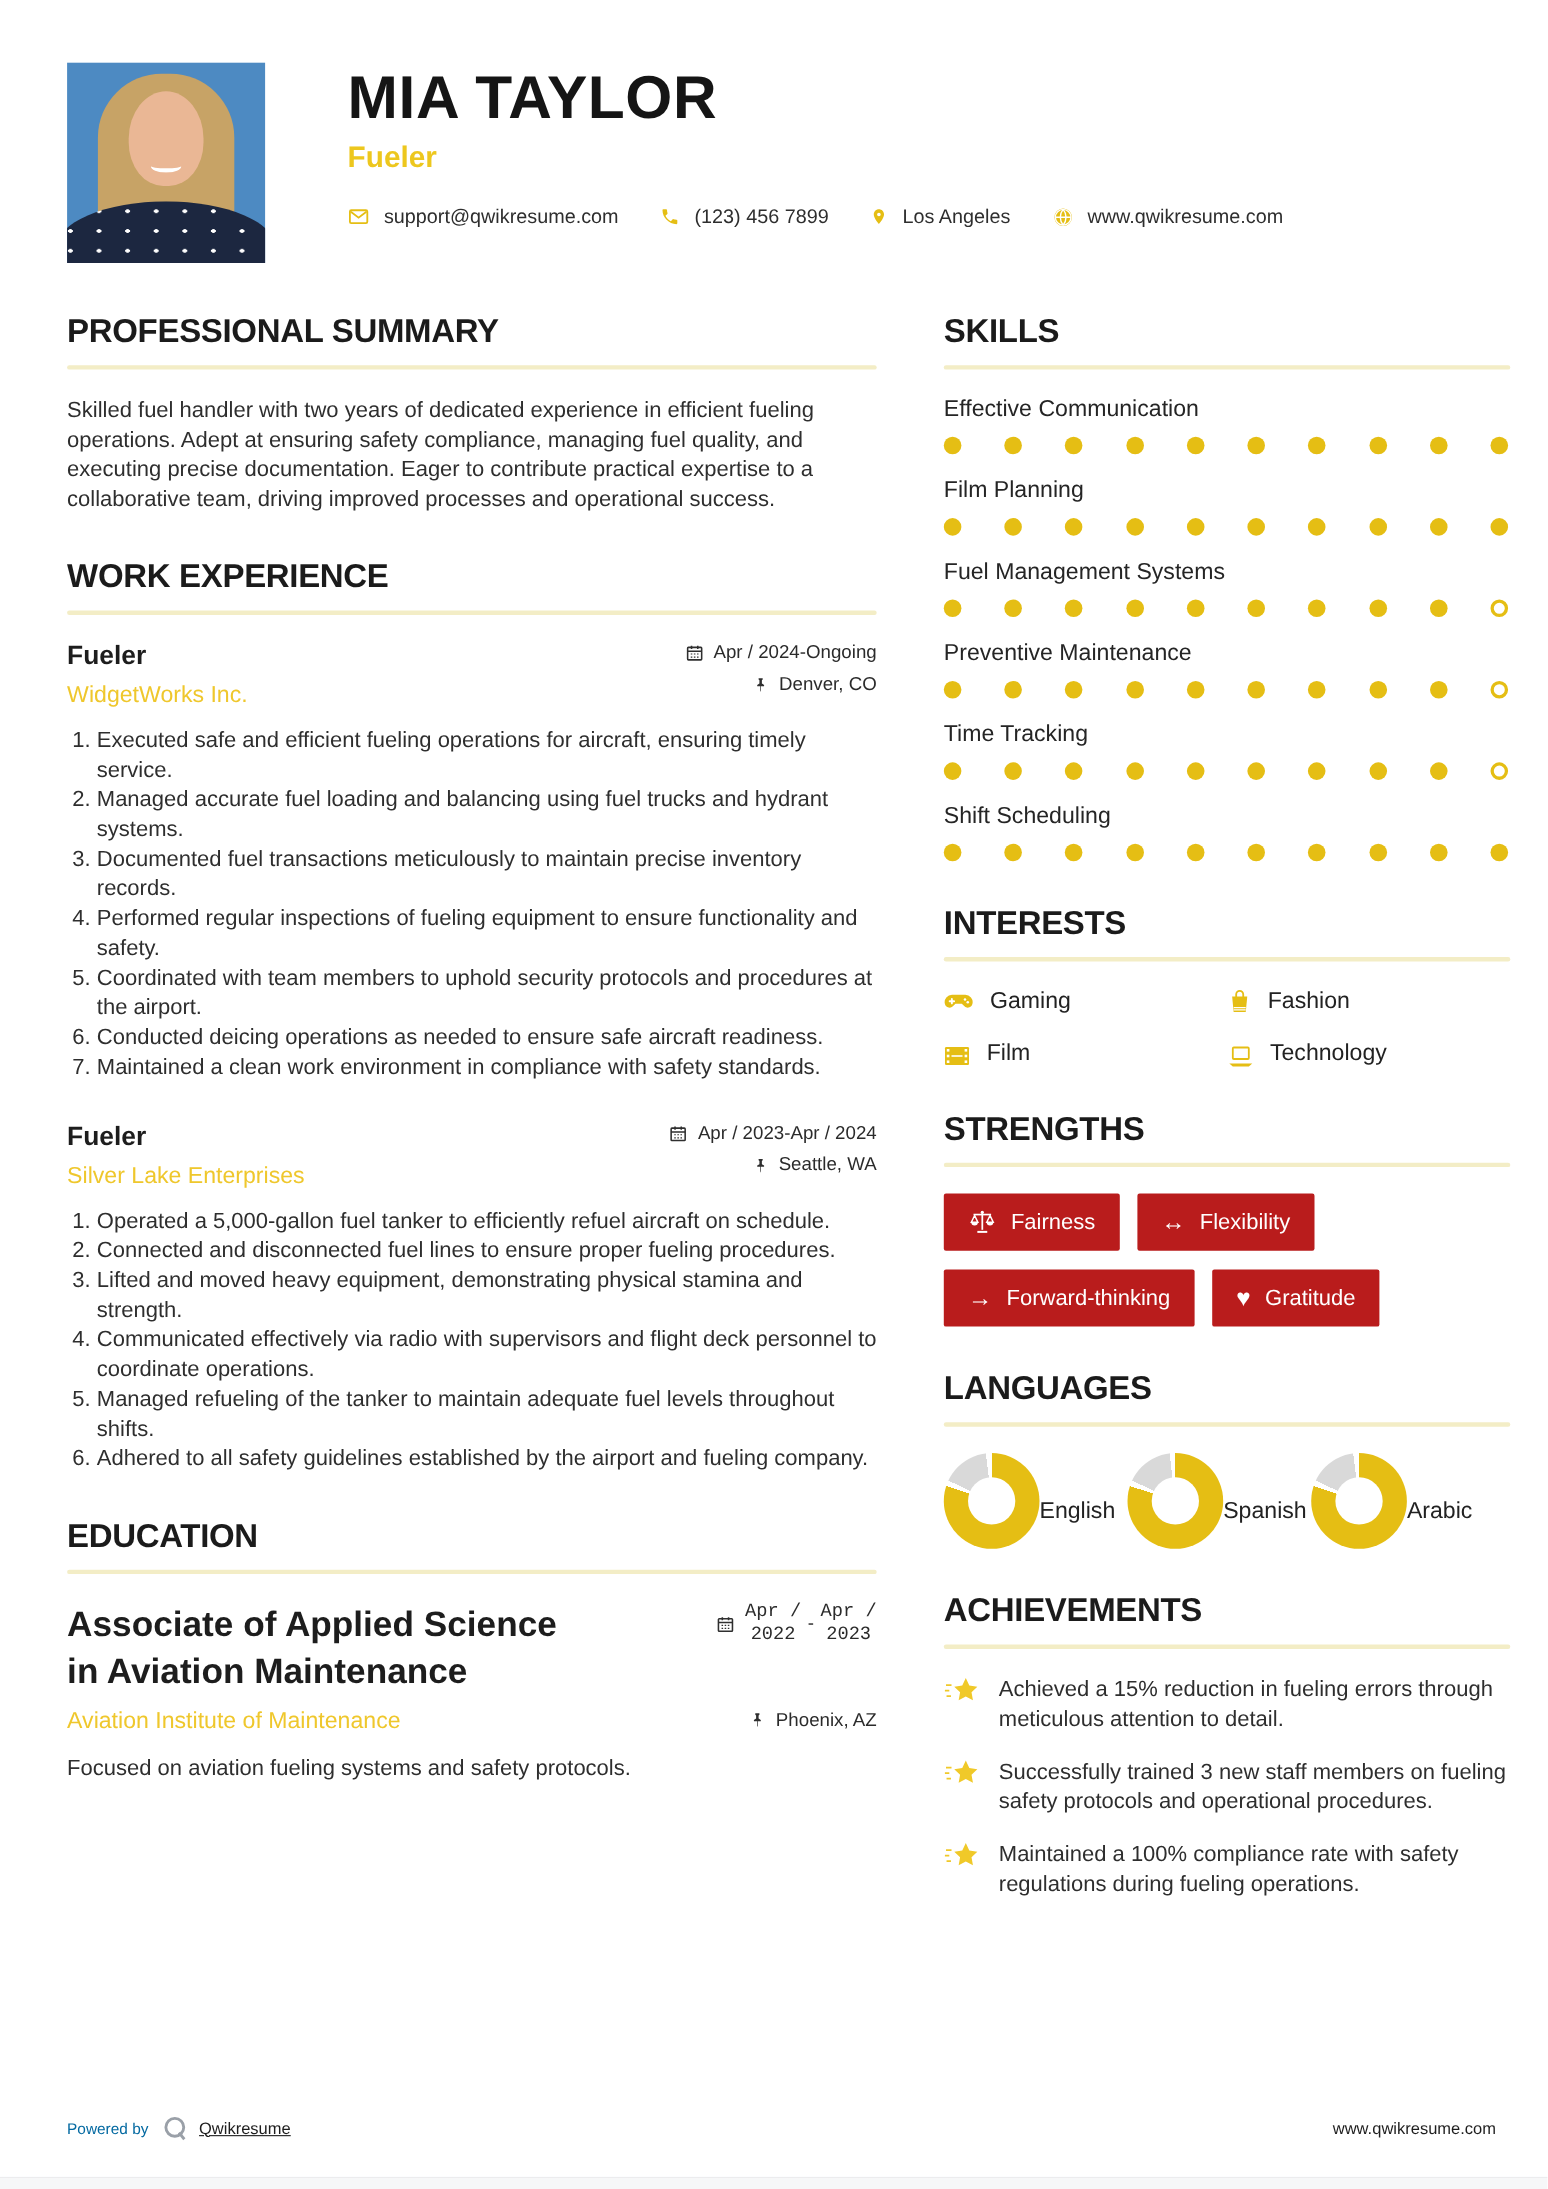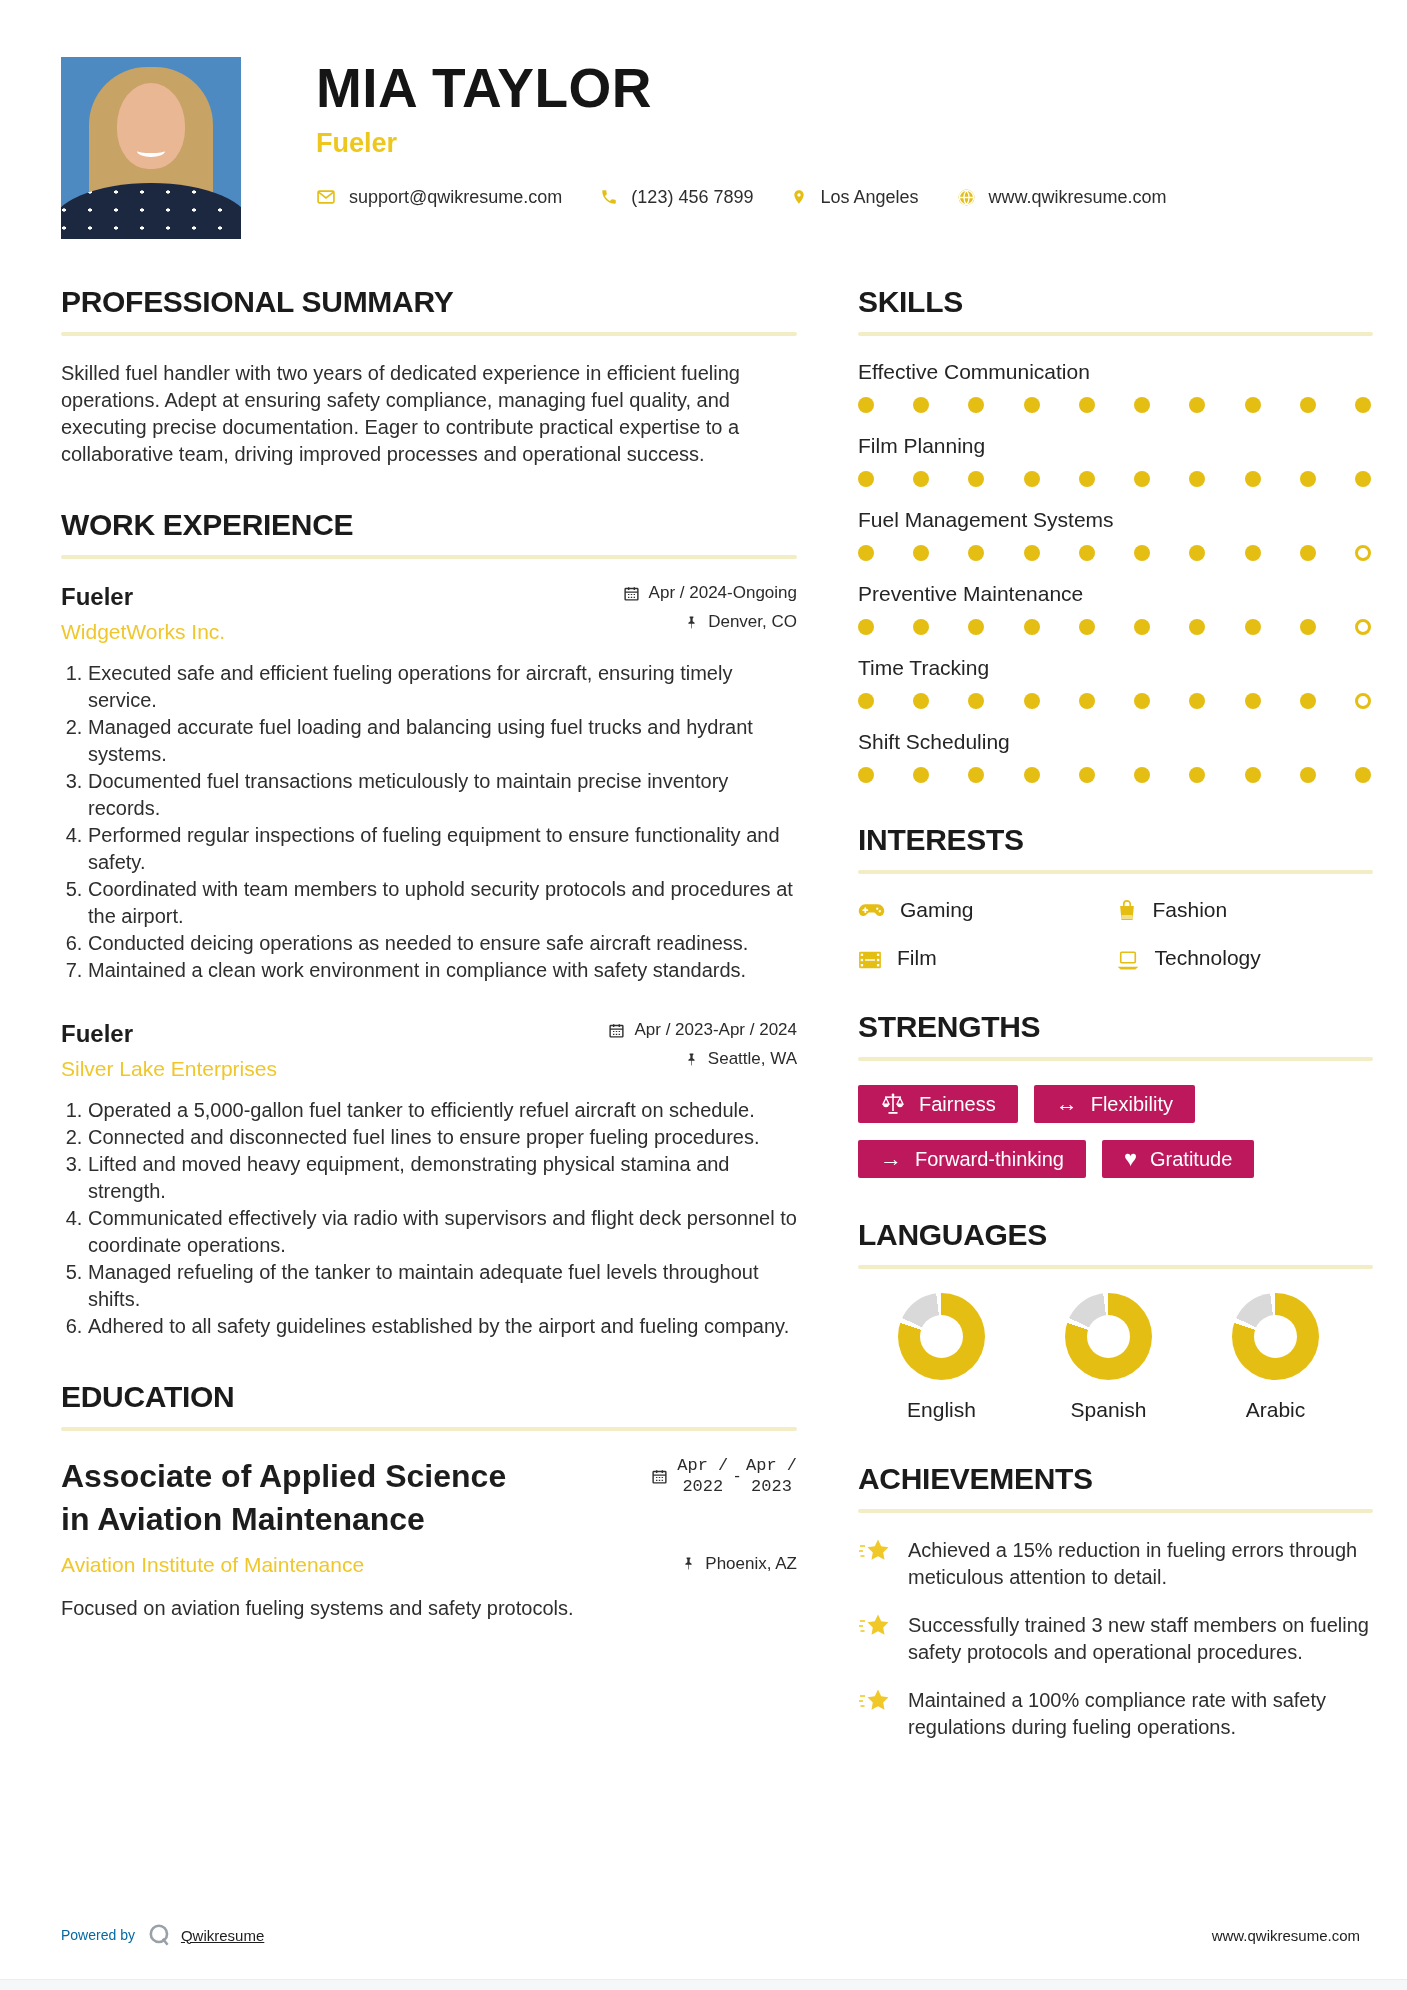--- a/index.html
+++ b/index.html
@@ -70,27 +70,27 @@
   .dot { width:16px; height:16px; border-radius:50%; background:#e5be14; }
   .dot.open { background:#fff; border:3px solid #e5be14; }
 
   
   .int-grid { display:grid; grid-template-columns:1fr 1fr; row-gap:24px; }
   .int-item { display:flex; align-items:flex-end; font-size:21px; color:#222; }
   .int-item .ic { margin-right:15px; display:inline-flex; }
 
   
   .chips { display:flex; flex-wrap:wrap; gap:17px 16px; }
-  .chip { display:inline-flex; align-items:center; background:#be185d; color:#fff;
-          font-size:20px; height:38px; padding:0 22px; border-radius:2px; }
+  .chip { display:inline-flex; align-items:center; background:#b91c1c; color:#fff;
+          font-size:20px; height:52px; padding:0 22px; border-radius:2px; }
   .chip .ic { margin-right:13px; display:inline-flex; color:#fff; font-size:22px; line-height:1; }
 
   
   .langs { display:flex; margin-top:6px; }
-  .lang { width:167px; display:flex; flex-direction:column; align-items:center; }
+  .lang { width:167px; display:flex; flex-direction:row; align-items:center; }
   .donut { width:87px; height:87px; border-radius:50%; position:relative; }
   .donut::after { content:""; position:absolute; inset:22px; background:#fff; border-radius:50%; }
   .lang-label { margin-top:18px; font-size:21px; color:#222; }
 
   
   .ach-item { display:flex; margin-bottom:21px; }
   .ach-item .ic { flex:0 0 36px; margin-right:14px; margin-top:1px; }
   .ach-text { font-size:20px; line-height:27px; color:#2e2e2e; }
 
   

